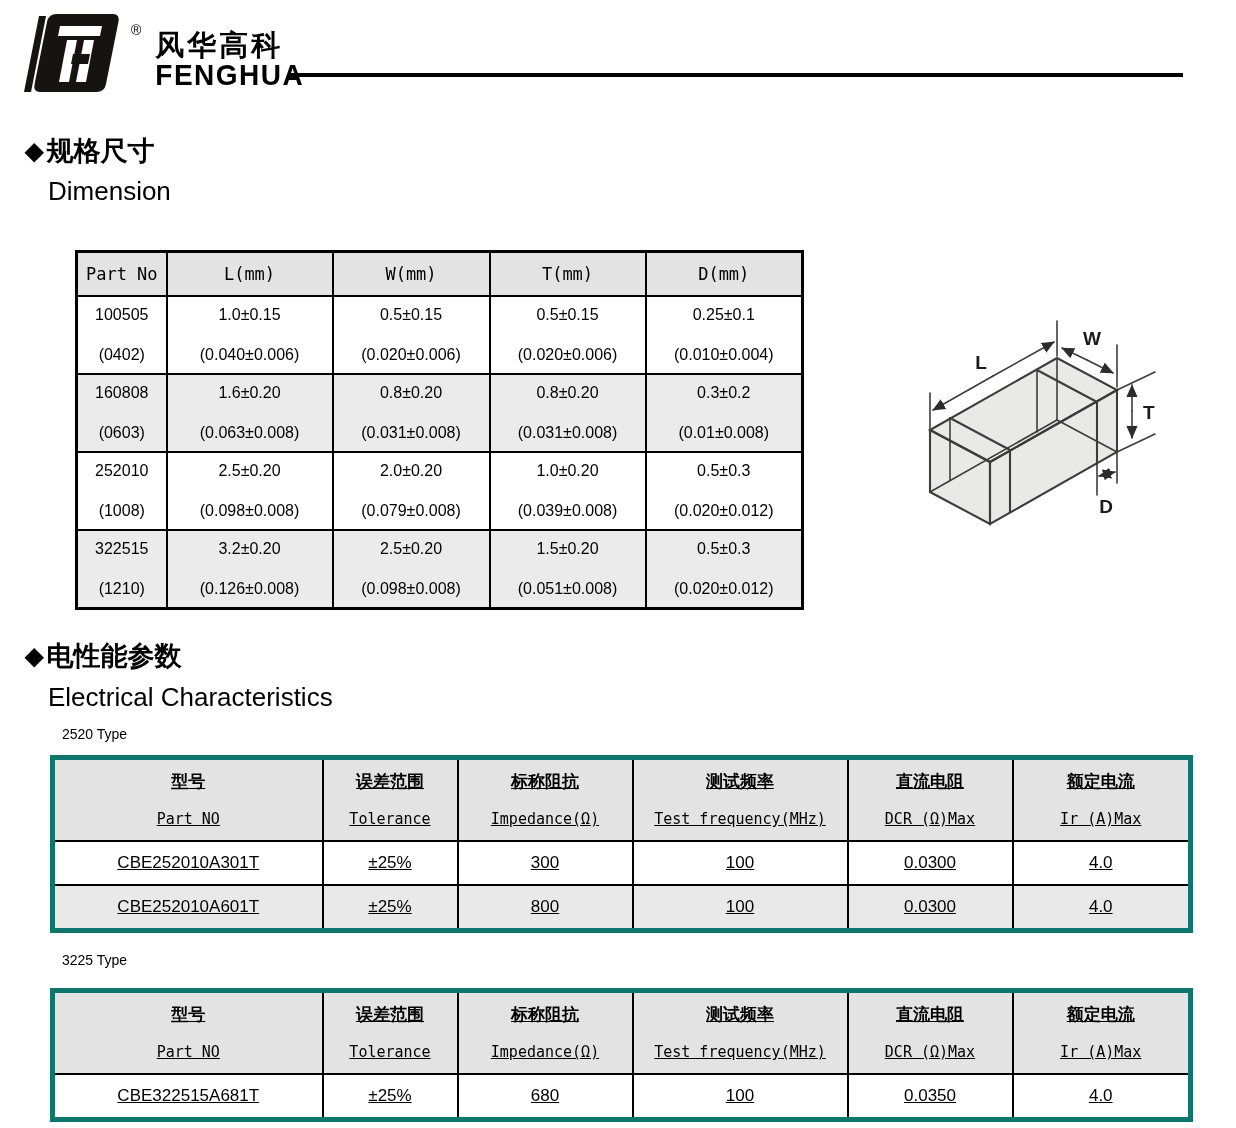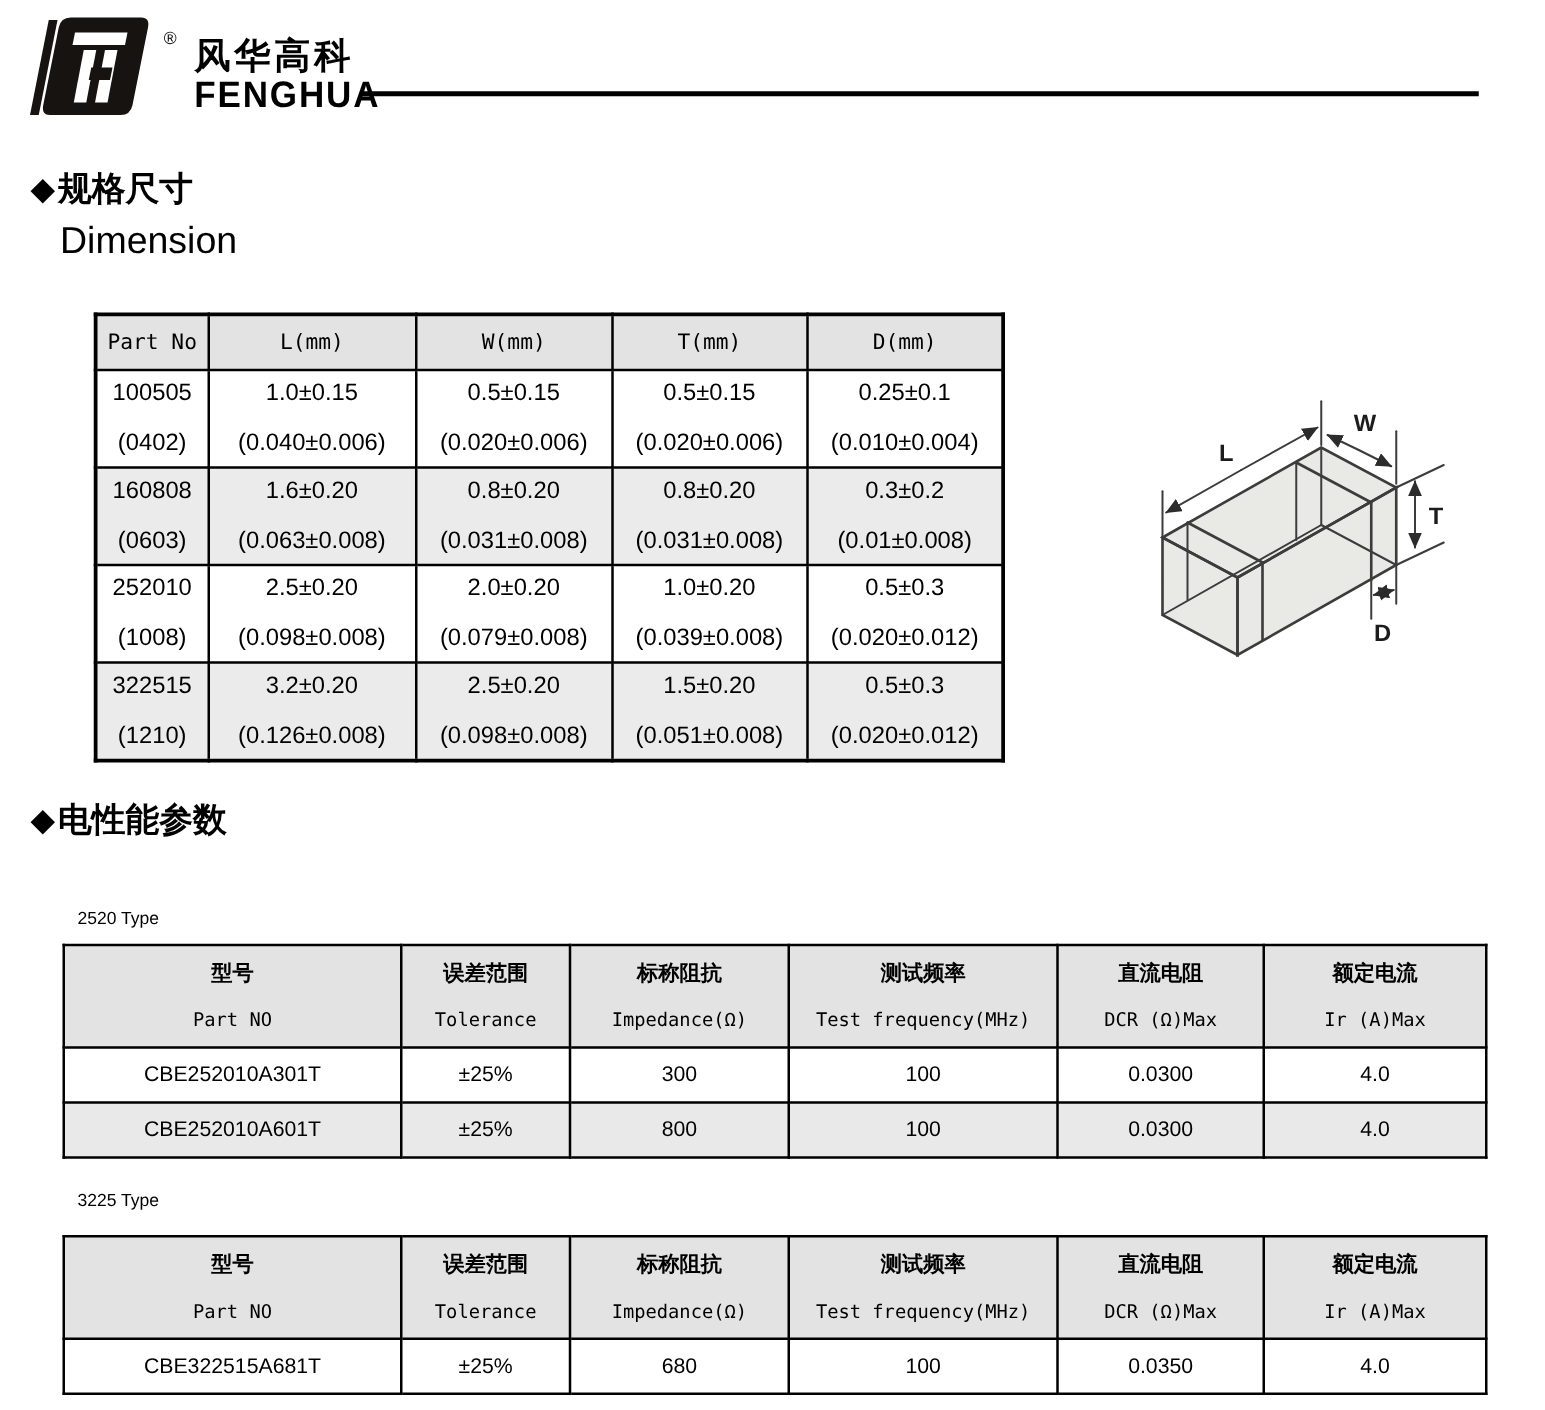--- a/index.html
+++ b/index.html
@@ -11,33 +11,33 @@
   .logo-wrap{position:absolute;left:18px;top:6px;display:flex;align-items:flex-start;}
   .logo-svg{width:112px;height:96px;display:block;}
   .brand{margin-left:14px;margin-top:24px;line-height:1.05;}
   .brand-cn{font-size:29px;font-weight:bold;letter-spacing:3px;}
   .brand-en{font-size:28px;font-weight:bold;letter-spacing:1.5px;transform:scaleY(1.05);transform-origin:left top;}
   .doc-title{position:absolute;top:38px;right:54px;font-size:24px;font-weight:bold;word-spacing:22px;letter-spacing:.5px;}
   .head-rule{position:absolute;left:288px;top:73px;width:895px;height:4px;background:#000;}
   
   .sec-head{position:absolute;font-size:27px;font-weight:bold;display:flex;align-items:center;}
   .sec-head .diamond{font-size:24px;margin-right:3px;}
-  .sec-sub{position:absolute;font-size:30px;}
+  .sec-sub{position:absolute;font-size:26px;}
   .type-label{position:absolute;font-size:14px;}
   
   table{border-collapse:collapse;table-layout:fixed;}
   .dim-table{position:absolute;left:75px;top:250px;width:726px;border:3px solid #000;}
   .dim-table th{height:40px;background:#e3e3e3;border:2px solid #000;
     font-family:"DejaVu Sans Mono","Liberation Mono",monospace;font-size:17px;font-weight:normal;}
-  .dim-table td{border:2px solid #000;text-align:center;vertical-align:middle;padding:7px 2px;font-size:19px;}
+  .dim-table td{border:2px solid #000;text-align:center;vertical-align:middle;padding:7px 2px;font-size:16px;}
   .dim-table tr.shaded td{background:#ebebeb;}
   .two-line{display:flex;flex-direction:column;justify-content:space-between;height:62px;}
   .two-line span{display:block;line-height:22px;}
   
-  .elec-table{position:absolute;left:50px;width:1138px;border:1px solid #0f766e;}
+  .elec-table{position:absolute;left:50px;width:1138px;border:5px solid #0f766e;text-decoration:underline;}
   .elec-table th{height:80px;background:#e3e3e3;border:2px solid #000;vertical-align:middle;padding:0;}
   .elec-table td{height:40px;border:2px solid #000;text-align:center;font-size:17px;}
   .elec-table tr.shaded td{background:#e9e9e9;}
   .th-stack{display:flex;flex-direction:column;justify-content:space-between;height:56px;padding:0 2px;}
   .th-cn{font-size:17px;font-weight:bold;line-height:20px;}
   .th-en{font-family:"DejaVu Sans Mono","Liberation Mono",monospace;font-size:15px;font-weight:normal;line-height:18px;}
   
   .chip-diagram{position:absolute;left:885px;top:295px;width:335px;height:235px;}
   .chip-diagram .edge{stroke:#3c3c3c;stroke-width:2.1;fill:none;stroke-linecap:round;}
   .chip-diagram .thin{stroke:#3c3c3c;stroke-width:1.6;fill:none;stroke-linecap:round;}
@@ -265,20 +265,21 @@
     <line class="thin" x1="232" y1="157" x2="232" y2="188"></line>
     <line class="thin" x1="222" y1="179" x2="214" y2="181" marker-end="url(#arr)"></line>
     <line class="thin" x1="222" y1="179" x2="230" y2="177" marker-end="url(#arr)"></line>
     <text x="221" y="218" text-anchor="middle">D</text>
   </svg>
 
   <div class="sec-head" style="left:25px;top:638px;">
     <span class="diamond">◆</span>
     <span>电性能参数</span>
   </div>
+  <div class="sec-sub" style="left:48px;top:682px;">Electrical Characteristics</div>
 
   <div class="type-label" style="left:62px;top:726px;">2520 Type</div>
 
   <table class="elec-table" style="top:755px;">
     <colgroup>
         <col style="width:270px">
         <col style="width:135px">
         <col style="width:175px">
         <col style="width:215px">
         <col style="width:165px">

